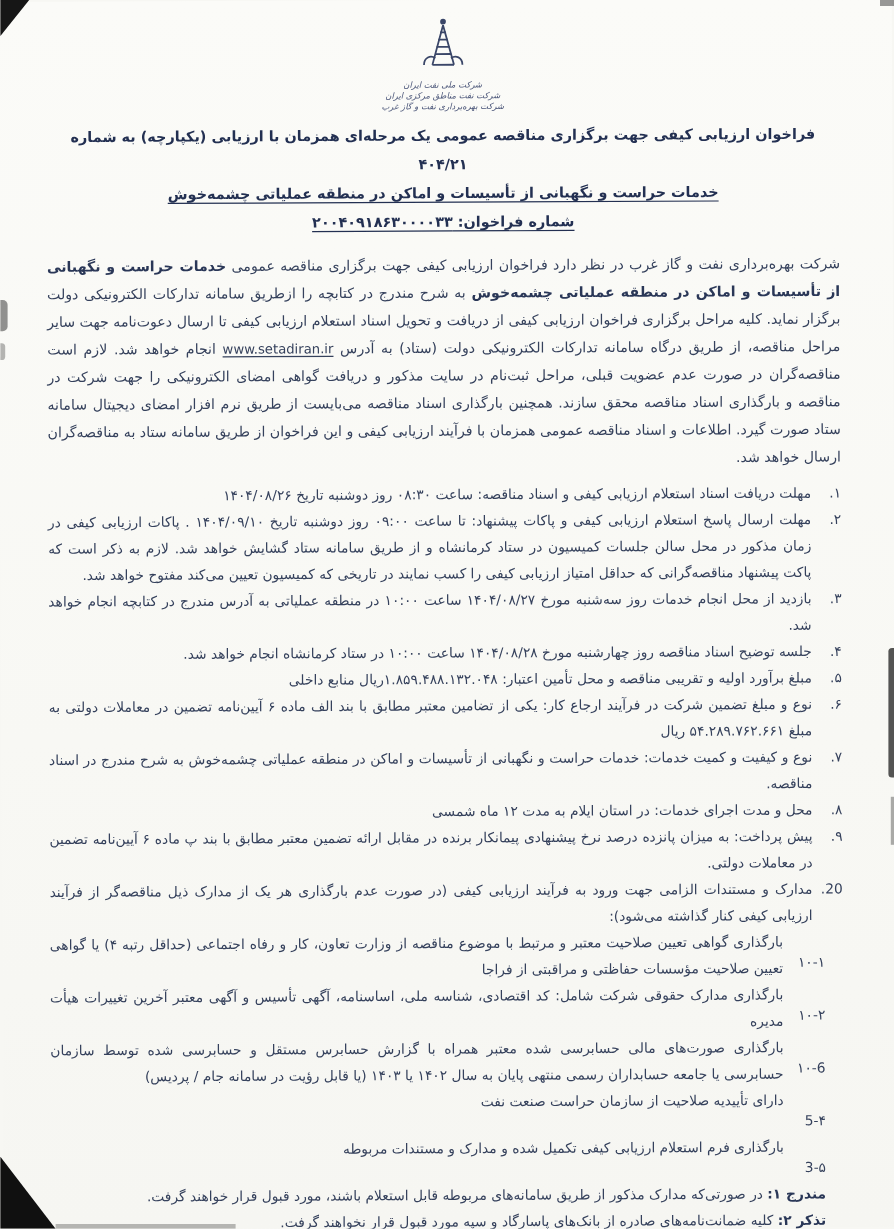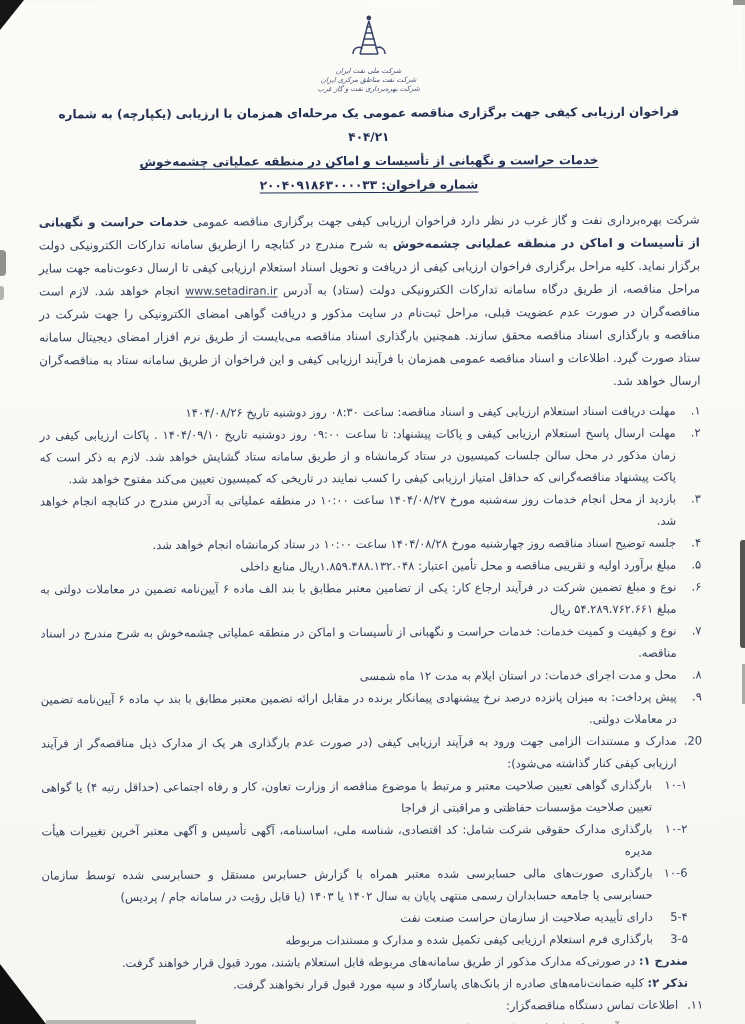--- a/index.html
+++ b/index.html
@@ -40,21 +40,21 @@
   .url{
     direction:ltr;unicode-bidi:embed;
     text-decoration:underline;text-underline-offset:2px;
     font-size:11px;
   }
   .items{margin-top:7px;}
   .item{display:flex;gap:7px;line-height:22px;}
   .item .num{flex:0 0 auto;min-width:18px;white-space:nowrap;}
   .item .txt{flex:1 1 auto;text-align:justify;}
   .item.sub{padding-right:15px;}
-  .item.sub .num{min-width:28px;}
+  .item.sub .num{min-width:28px;margin-top:17px;}
   .note{padding-right:15px;line-height:22px;text-align:justify;}
   .note .label{font-weight:bold;color:#2a3757;}
   .contact{text-align:center;line-height:22px;margin-top:1px;}
   .contact div{white-space:nowrap;}
   
   .art{position:absolute;pointer-events:none;}
   .art-tl{top:0;left:0;width:0;height:0;border-left:24px solid #161616;border-bottom:30px solid transparent;}
   .art-bl{bottom:0;left:0;width:0;height:0;border-left:46px solid #101010;border-top:60px solid transparent;}
   .art-right{right:0;top:540px;width:5px;height:108px;background:#2a2a2a;opacity:.8;border-radius:3px 0 0 3px;}
   .art-right2{right:0;top:664px;width:3px;height:40px;background:#4a4a4a;opacity:.45;}

